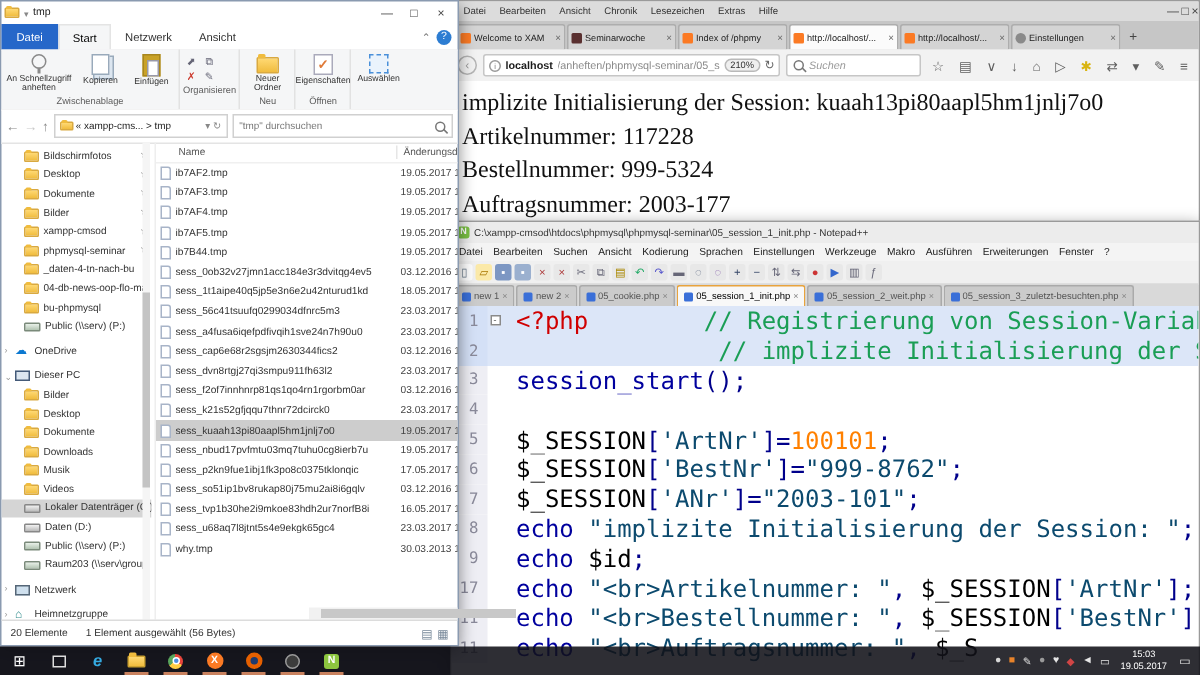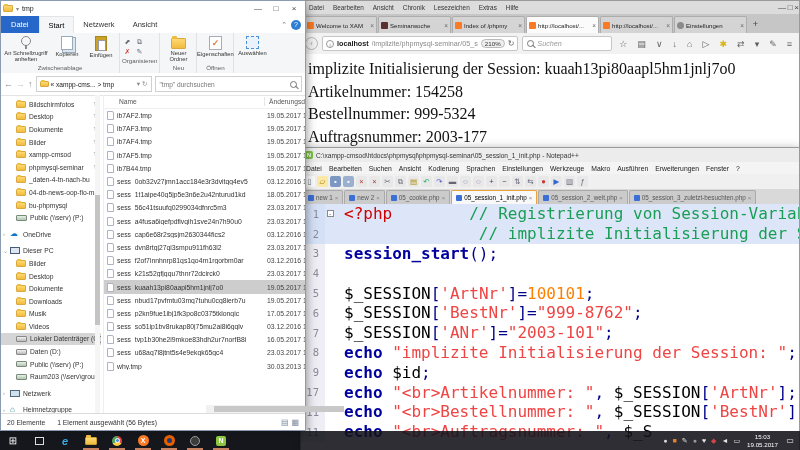--- a/index.html
+++ b/index.html
@@ -118,23 +118,23 @@
   .npp-editor{position:absolute;left:0;top:56px;right:0;bottom:0;background:#fff;overflow:hidden;font-family:"DejaVu Sans Mono",monospace;}
   .cline{height:19.8px;display:flex;align-items:center;}
   .cline.hl{background:#dce6f8;}
   .lnum{flex:0 0 24px;text-align:right;padding-right:6px;font-size:10.5px;color:#8a8a9a;background:#eeeef4;height:100%;display:flex;align-items:center;justify-content:flex-end;box-sizing:border-box;}
   .cline.hl .lnum{background:#d4e0f6;}
   .fold{flex:0 0 10px;height:100%;display:flex;align-items:center;justify-content:center;}
   .foldbox{width:7px;height:7px;border:1px solid #8a8a8a;background:#fff;font-size:6px;line-height:5px;text-align:center;color:#555;box-sizing:border-box;}
   .ctext{font-size:16px;white-space:pre;padding-left:9px;overflow:hidden;}
   .s-php{color:#d00000;}
   .s-com{color:#1a9e55;}
-  .s-kwb{color:#00009e;font-weight:bold;}
+  .s-kwb{color:#00009e;font-weight:normal;}
   .s-var{color:#000;}
-  .s-str{color:#ef4444;}
+  .s-str{color:#0c4a6e;}
   .s-num{color:#ff8000;}
   .s-op{color:#00008b;}
   .s-t{color:#000;}
   
   #taskbar{position:absolute;left:0;top:431px;width:800px;height:19px;background:rgba(17,17,24,0.88);display:flex;align-items:center;z-index:9;}
   .tb-app{width:26px;height:19px;display:flex;align-items:center;justify-content:center;position:relative;}
   .tb-app.run::after{content:'';position:absolute;bottom:0;left:5px;right:5px;height:2px;background:#c9825f;}
   .ic-start{color:#fff;font-size:10px;}
   .ic-taskview{width:9px;height:8px;border:1px solid #ddd;box-sizing:border-box;}
   .ic-edge{color:#35abe2;font-weight:bold;font-size:11px;font-style:italic;}
@@ -204,21 +204,21 @@
           <span class="fftitle">Einstellungen</span>
           <span class="ffclose">×</span>
         </div>
         <span class="ff-newtab">+</span>
       </div>
     <div class="ff-navbar">
       <span class="ff-back">‹</span>
       <span class="ff-url">
         <span class="info-dot">i</span>
         <span class="url-host">localhost</span>
-        <span class="url-path">/implizite/phpmysql-seminar/05_s</span>
+        <span class="url-path">/anheften/phpmysql-seminar/05_s</span>
         <span class="ff-zoom">210%</span>
         <span class="ff-reload">↻</span>
       </span>
       <span class="ff-search">
         <span class="mag"></span>
         <span>Suchen</span>
       </span>
       <span class="ff-actions" id="ff-actions">
           <span>☆</span>
           <span>▤</span>
@@ -228,21 +228,21 @@
           <span>▷</span>
           <span style="color: rgb(217, 180, 17);">✱</span>
           <span>⇄</span>
           <span>▾</span>
           <span>✎</span>
           <span>≡</span>
         </span>
     </div>
     <div class="ff-content" id="ff-content">
         <div>implizite Initialisierung der Session: kuaah13pi80aapl5hm1jnlj7o0</div>
-        <div>Artikelnummer: 154258</div>
+        <div>Artikelnummer: 117228</div>
         <div>Bestellnummer: 999-5324</div>
         <div>Auftragsnummer: 2003-177</div>
       </div>
   </div>
 
   <div id="npp" class="win">
     <div class="npp-title">
       <span class="npp-ic">N</span>
       <span>C:\xampp-cmsod\htdocs\phpmysql\phpmysql-seminar\05_session_1_init.php - Notepad++</span>
     </div>

